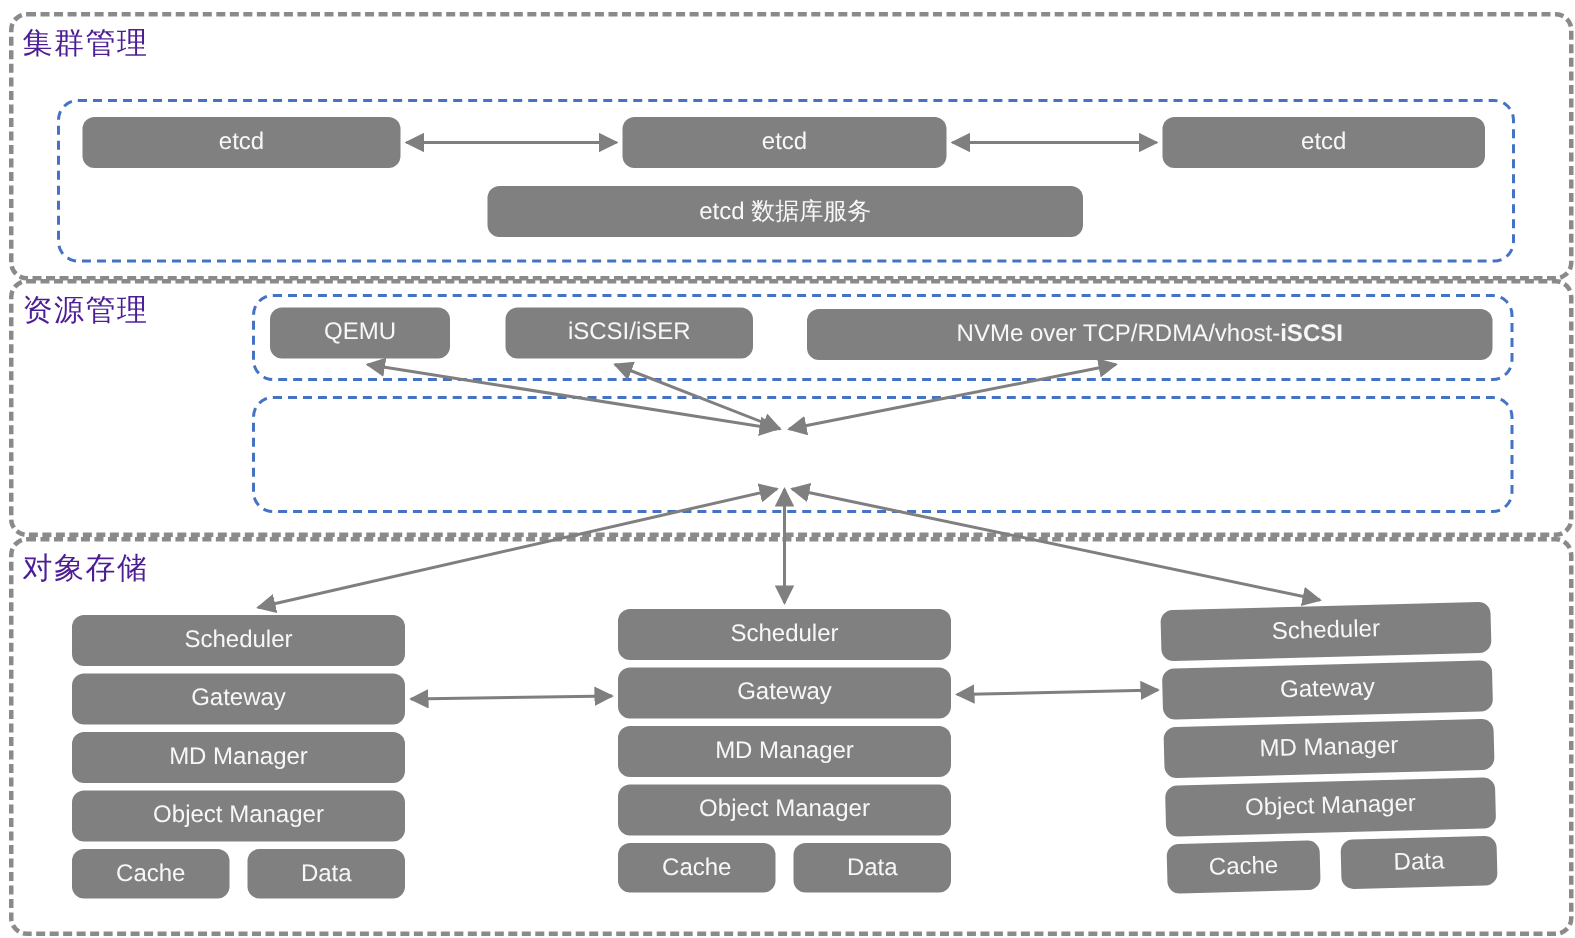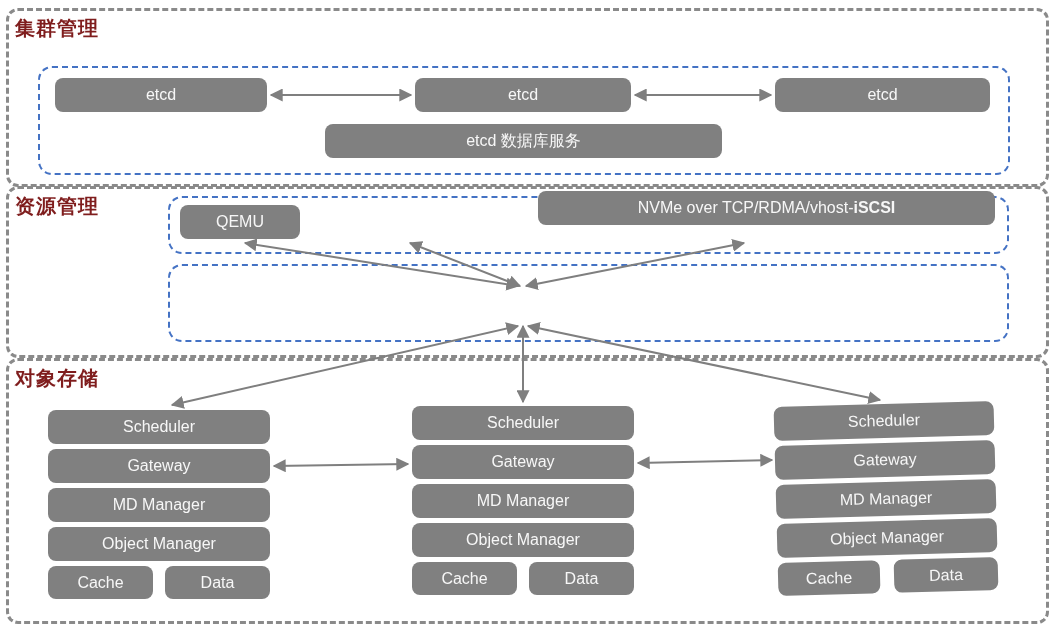--- a/index.html
+++ b/index.html
@@ -4,21 +4,21 @@
 <style>
   html,body{margin:0;padding:0;background:#fff;}
   #canvas{
     position:relative;width:1050px;height:625px;background:#ffffff;
     font-family:"Liberation Sans","DejaVu Sans",sans-serif;overflow:hidden;
   }
   .section{
     position:absolute;border:3px dashed #8a8a8a;border-radius:12px;background:transparent;
   }
   .section-label{
-    position:absolute;left:6px;top:4px;font-size:20px;font-weight:700;color:#7f1d1d;
+    position:absolute;left:6px;top:4px;font-size:20px;font-weight:400;color:#4c1d95;
     letter-spacing:1px;white-space:nowrap;
   }
   .bluebox{
     position:absolute;border:2px dashed #4472c4;border-radius:14px;background:transparent;
   }
   .node{
     position:absolute;background:#808080;border-radius:8px;color:#f7f7f7;
     display:flex;align-items:center;justify-content:center;
     font-size:16px;white-space:nowrap;
   }
@@ -59,21 +59,24 @@
 
   <div class="section" style="left:6px;top:186px;width:1037px;height:166px;">
     <div class="section-label">资源管理</div>
   </div>
   <div class="bluebox" style="left:168px;top:196px;width:837px;height:54px;"></div>
   <div class="bluebox" style="left:168px;top:264px;width:837px;height:74px;"></div>
 
   <div class="node" style="left:180px;top:205px;width:120px;height:34px;">
     <span>QEMU</span>
   </div>
-  <div class="node" style="left:538px;top:191px;width:457px;height:34px;">
+  <div class="node" style="left:337px;top:205px;width:165px;height:34px;">
+    <span>iSCSI/iSER</span>
+  </div>
+  <div class="node" style="left:538px;top:206px;width:457px;height:34px;">
     <span>NVMe over TCP/RDMA/vhost-</span>
       <b>iSCSI</b>
   </div>
 
   <div class="section" style="left:6px;top:358px;width:1037px;height:260px;">
     <div class="section-label">对象存储</div>
   </div>
 
   <div class="col" style="left:48px;top:410px;width:222px;">
     <div class="node">

